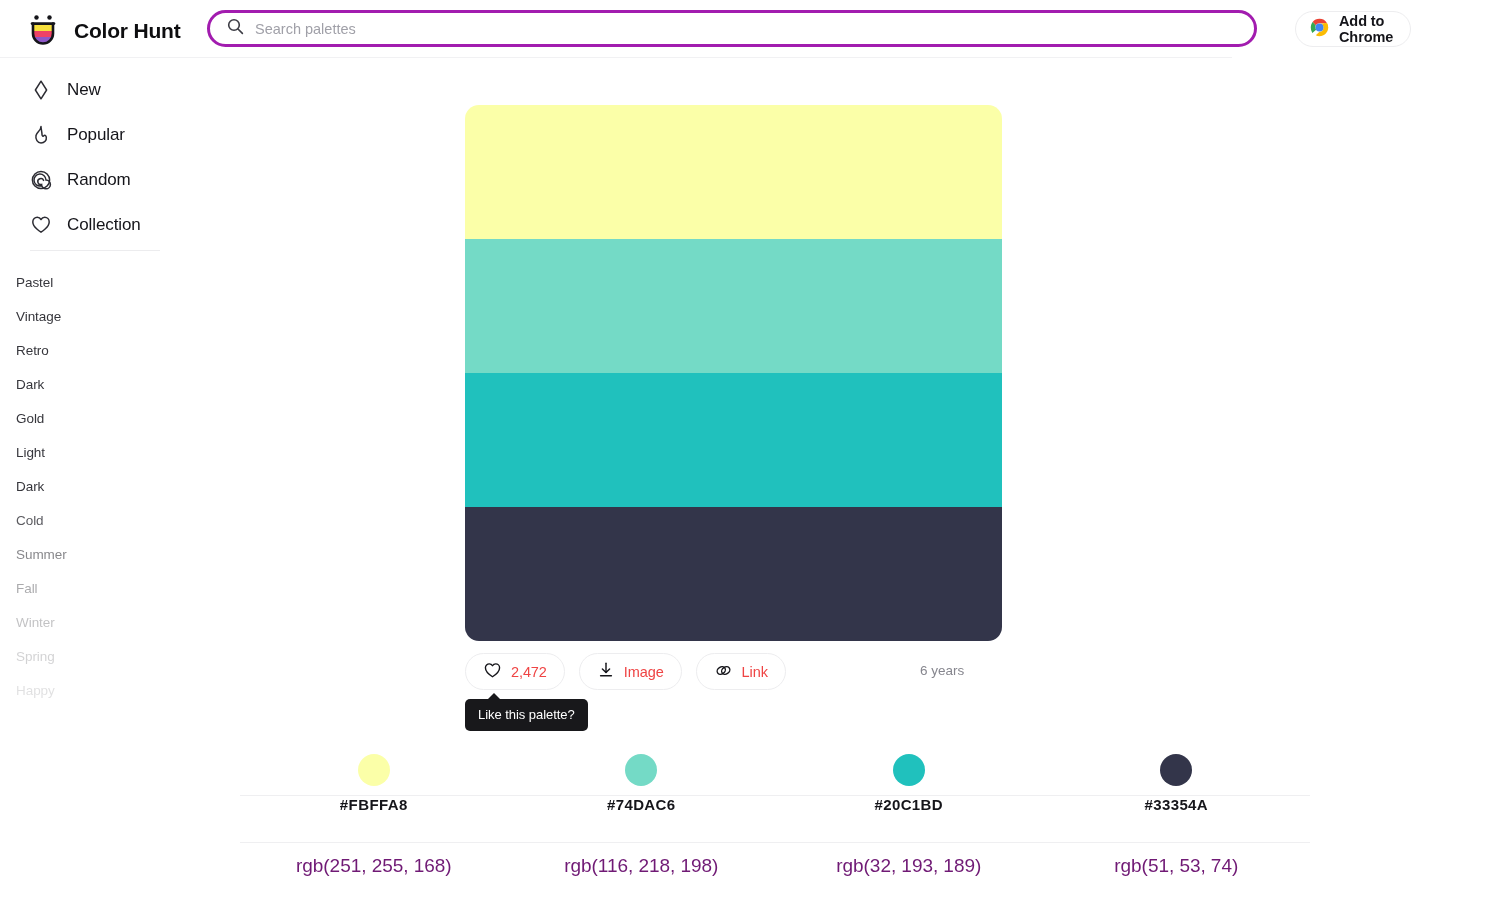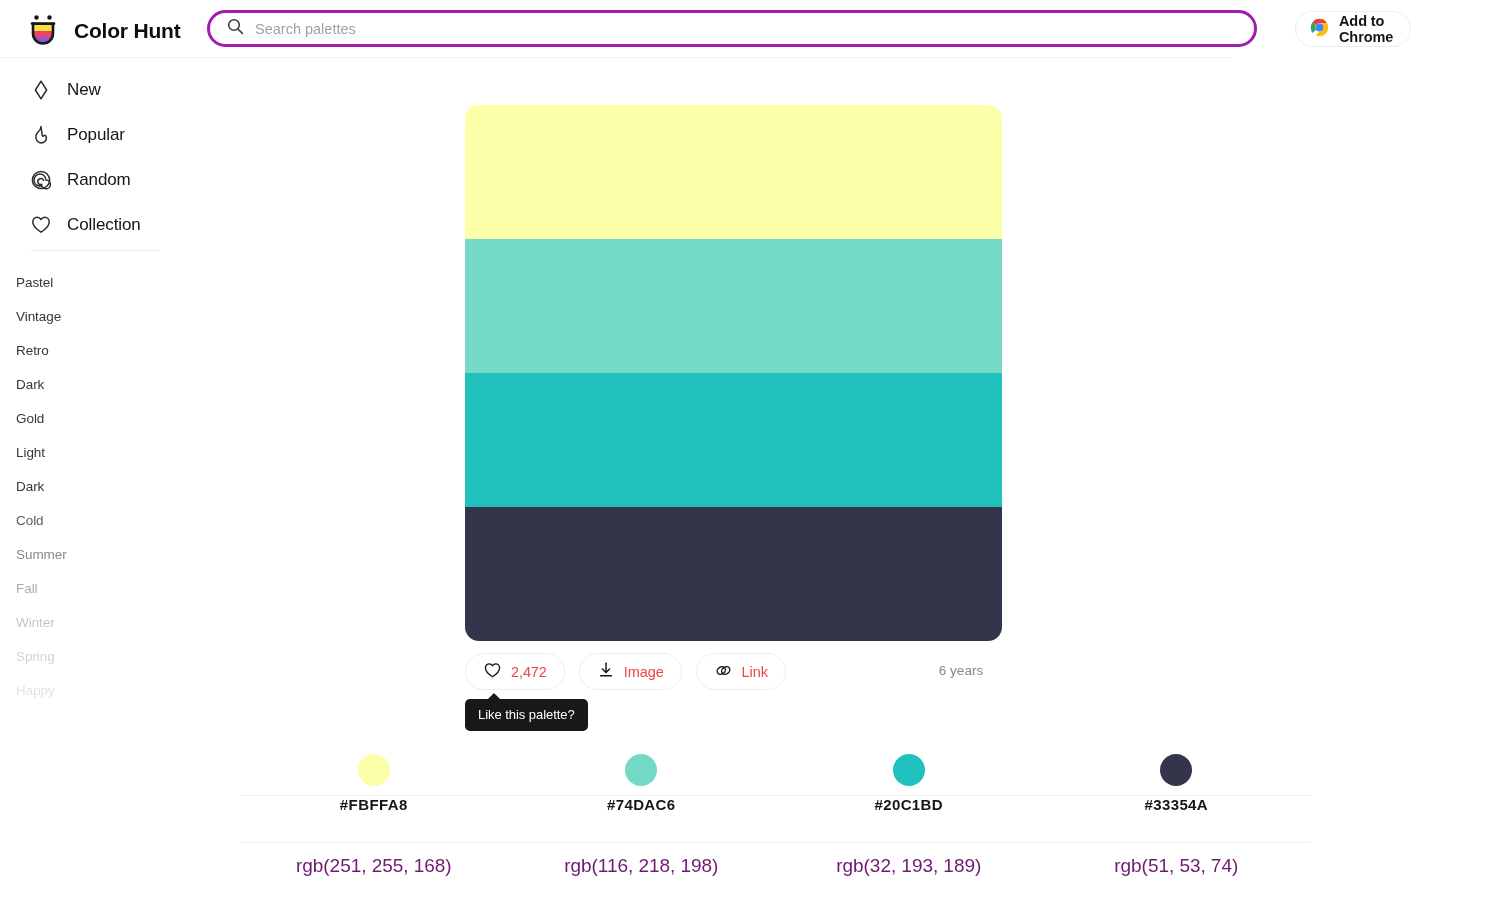--- a/index.html
+++ b/index.html
@@ -93,21 +93,21 @@
   .actions { position: absolute; left: 465px; top: 653px; display: flex; gap: 14px; }
   .act-btn {
     height: 37px; border: 1px solid #ededef; border-radius: 19px;
     background: #fff; display: flex; align-items: center; gap: 9px;
     padding: 0 17px; cursor: pointer;
   }
   .act-btn span { font-size: 14.5px; color: #ef4444; font-weight: 500; letter-spacing: -0.1px; }
 
   .age {
     position: absolute; left: 920px; top: 663px; width: 82px;
-    text-align: center; font-size: 13.5px; color: #86868e;
+    text-align: left; font-size: 13.5px; color: #86868e;
   }
 
   
   .tooltip {
     position: absolute; left: 465px; top: 699px;
     background: #18181b; border-radius: 5px;
     padding: 8px 13px 9px;
     font-size: 13px; color: #ffffff; letter-spacing: -0.05px;
     white-space: nowrap;
   }

